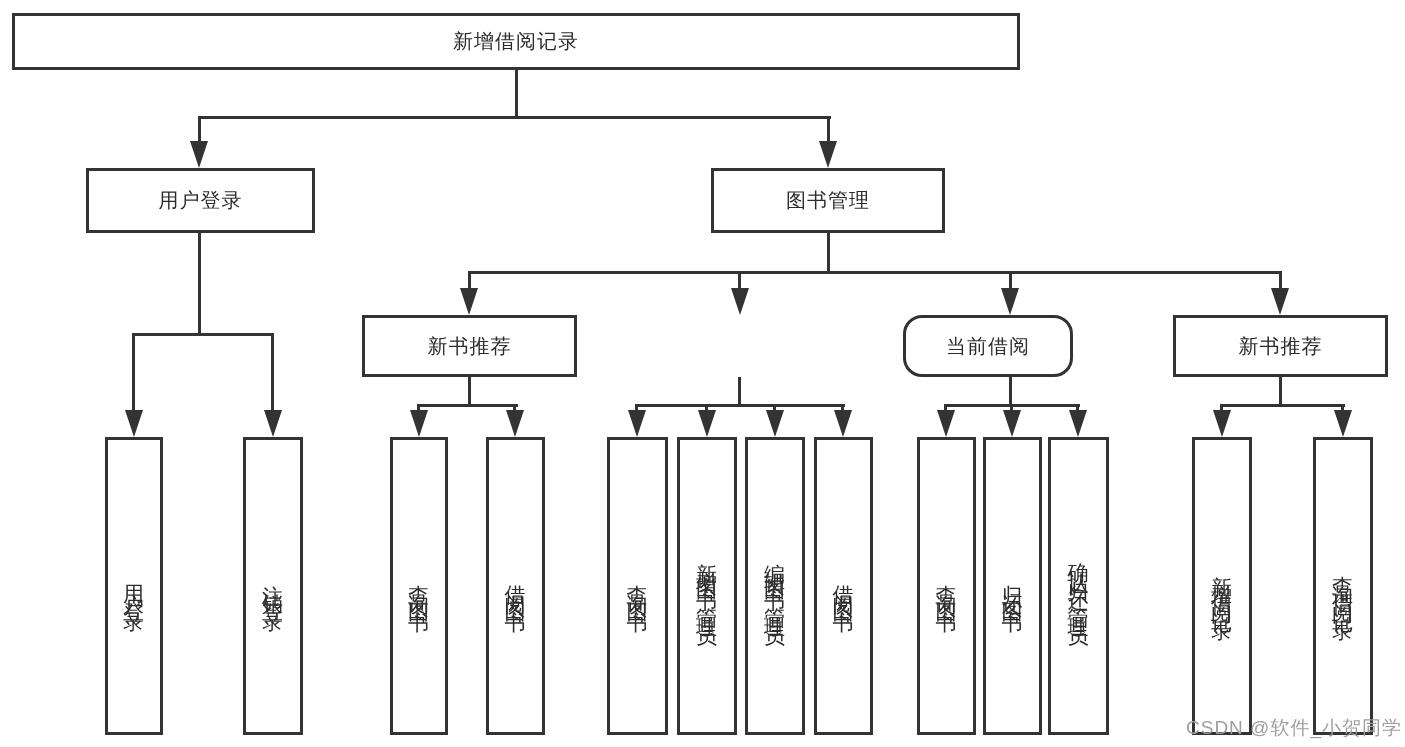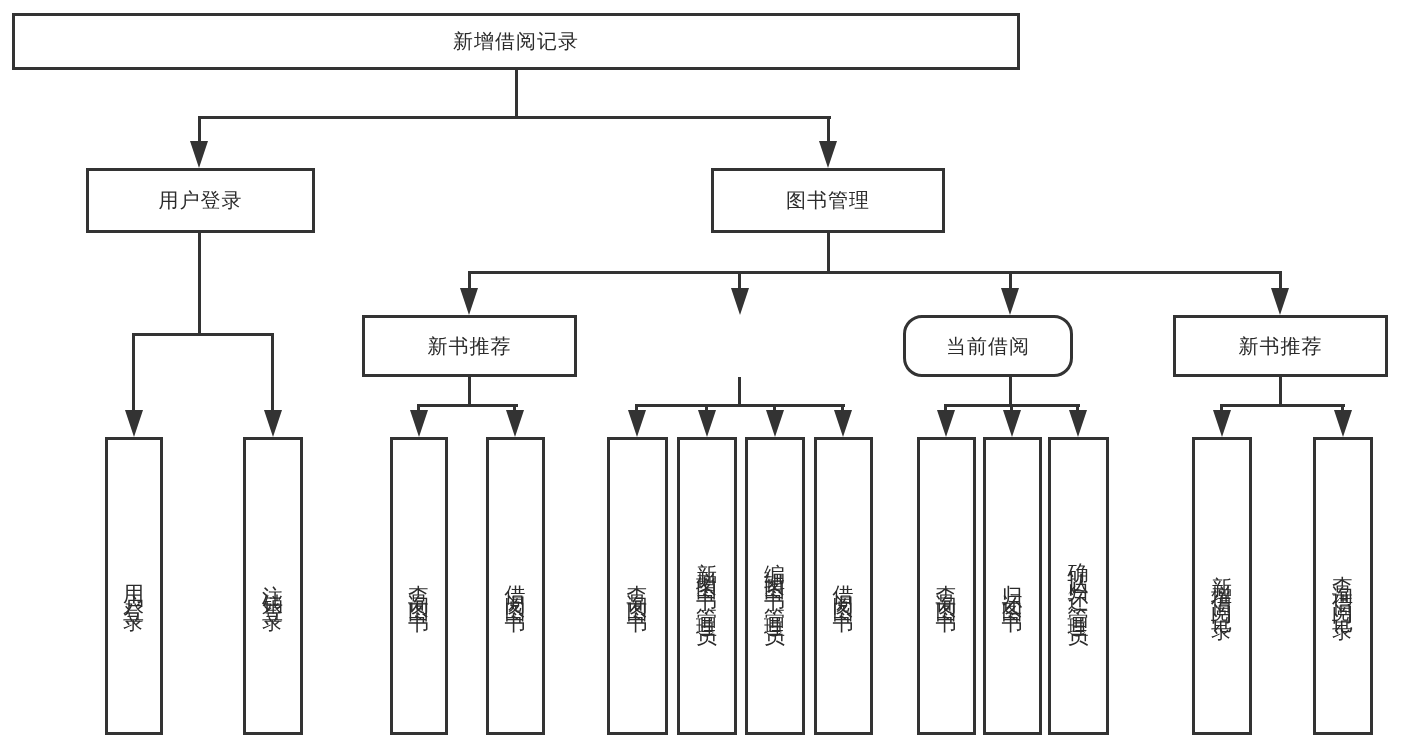--- a/index.html
+++ b/index.html
@@ -119,14 +119,15 @@
   <div class="arrow" style="left:1003px;top:410px;"></div>
   <div class="arrow" style="left:1069px;top:410px;"></div>
 
   <div class="vl" style="left:1279px;top:377px;height:30px;"></div>
   <div class="hl" style="left:1221px;top:404px;width:124px;"></div>
   <div class="vl" style="left:1220px;top:404px;height:9px;"></div>
   <div class="vl" style="left:1341px;top:404px;height:9px;"></div>
   <div class="arrow" style="left:1213px;top:410px;"></div>
   <div class="arrow" style="left:1334px;top:410px;"></div>
 
+  <div class="watermark">CSDN @软件_小贺同学</div>
 
 </div>
 
 </body></html>

